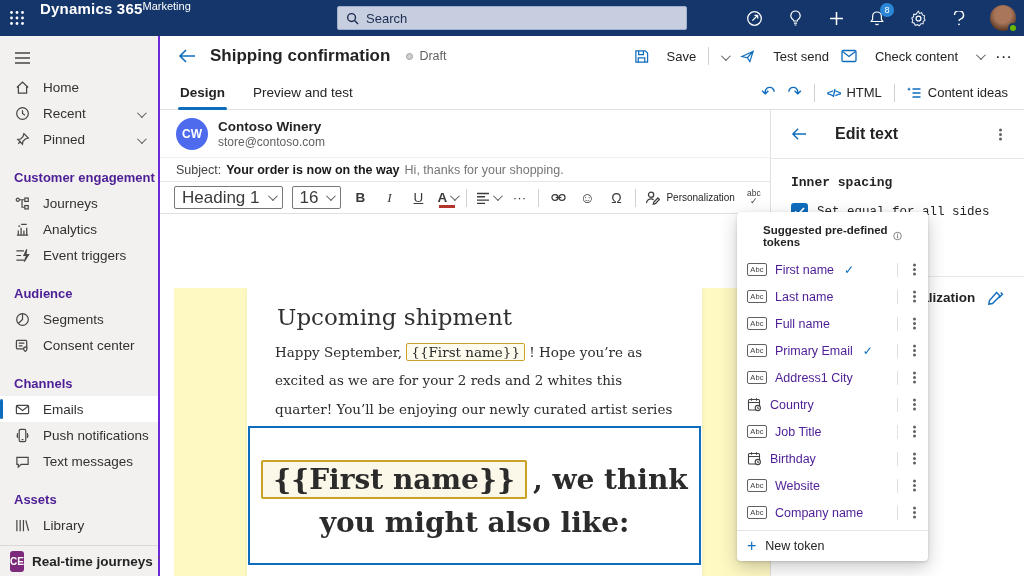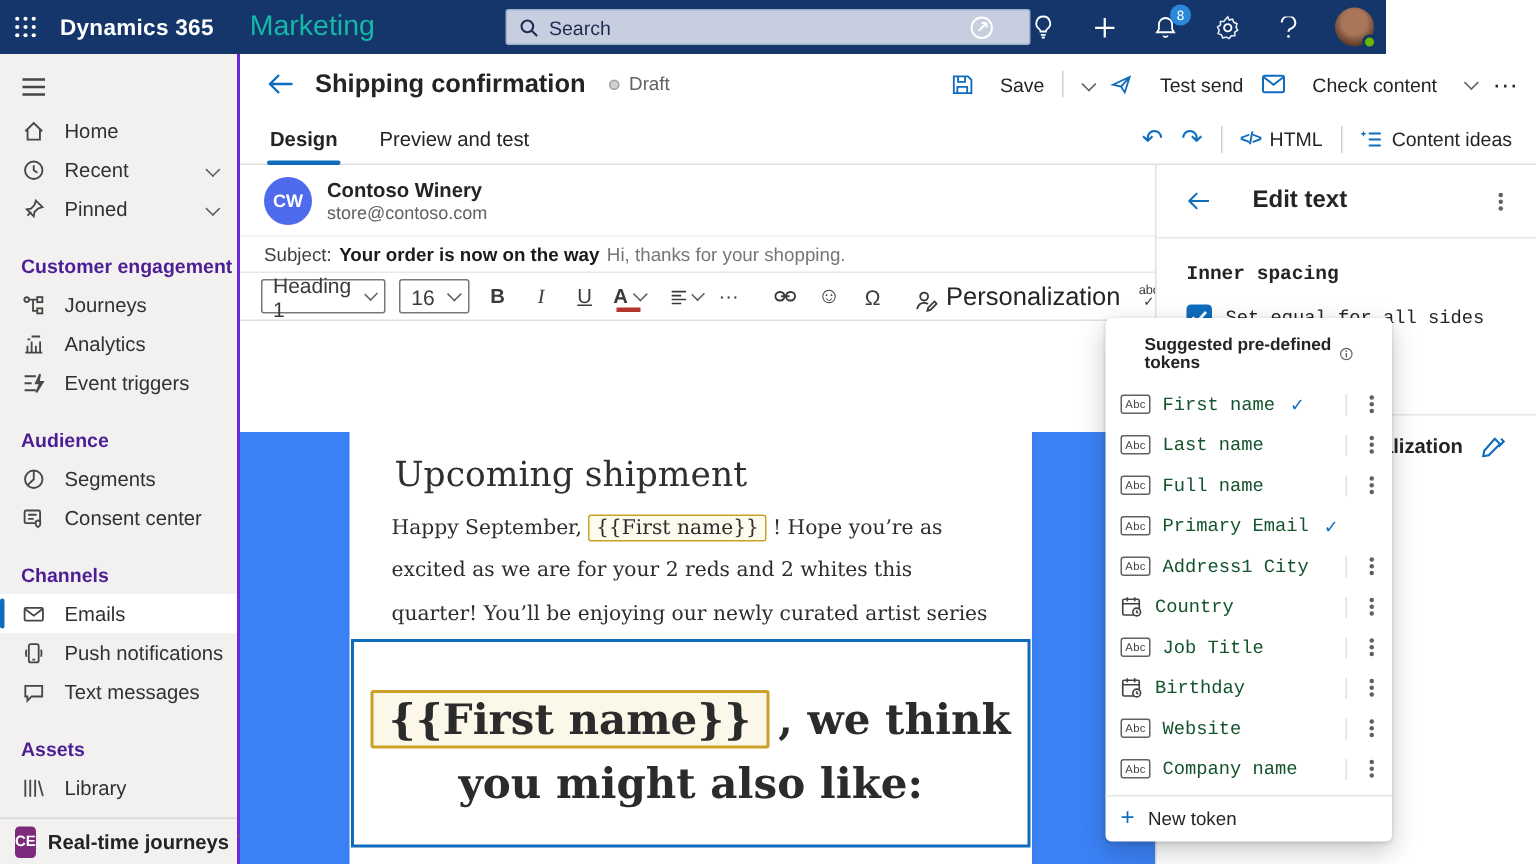--- a/index.html
+++ b/index.html
@@ -2,24 +2,24 @@
 <html><head>
 <meta charset="utf-8">
 <style>
   * { margin:0; padding:0; box-sizing:border-box; }
   html,body { width:1024px; height:576px; overflow:hidden; }
   body { font-family:"Liberation Sans", sans-serif; font-size:13px; color:#242424; background:#fff; }
   #app { position:relative; width:1024px; height:576px; overflow:hidden; }
   svg { display:block; }
 
   
-  .topbar { position:absolute; left:0; top:0; width:924px; height:36px; background:#15366b; display:flex; align-items:center; color:#fff; }
+  .topbar { position:absolute; left:0; top:0; width:1024px; height:36px; background:#15366b; display:flex; color:#fff; }
   .waffle { width:34px; height:36px; display:flex; align-items:center; justify-content:center; cursor:pointer; }
   .tb-app { font-size:15px; font-weight:bold; margin-left:6px; letter-spacing:.2px; }
-  .tb-area { font-size:19px; margin-left:24px; color:#14b8a6; }
+  .tb-area { font-size:11px; color:#ffffff; }
   .tb-search { position:absolute; left:337px; top:6px; width:350px; height:24px; background:#c6cedf; border:1px solid #9fb0cd; border-radius:2px; display:flex; align-items:center; padding:0 8px; gap:7px; color:#1c2c50; }
   .tb-search span { font-size:13px; }
   .tb-icons { position:absolute; right:8px; top:0; height:36px; display:flex; align-items:center; gap:21px; }
   .tb-ic { width:20px; height:20px; display:flex; align-items:center; justify-content:center; position:relative; cursor:pointer; color:#fff; }
   .bell-badge { position:absolute; top:-5px; right:-7px; min-width:14px; height:14px; border-radius:7px; background:#2b88d8; color:#fff; font-size:9px; display:flex; align-items:center; justify-content:center; padding:0 3px; }
   .avatar { width:26px; height:26px; border-radius:50%; background:radial-gradient(circle at 50% 38%, #a9765a 0 40%, #5b3a28 75%); position:relative; cursor:pointer; }
   .presence { position:absolute; right:-2px; bottom:-2px; width:10px; height:10px; border-radius:50%; background:#6bb700; border:2px solid #15366b; }
 
   
   .sidebar { position:absolute; left:0; top:36px; width:160px; bottom:0; background:#f2f1f0; border-right:2px solid #6d28d9; }
@@ -69,45 +69,45 @@
   .sender-row { height:48px; display:flex; align-items:center; padding-left:16px; gap:10px; border-bottom:1px solid #f0f0f0; }
   .cw-avatar { width:32px; height:32px; border-radius:50%; background:#4f6bed; color:#fff; font-size:12px; font-weight:bold; display:flex; align-items:center; justify-content:center; }
   .sender-name { font-size:13.5px; font-weight:bold; color:#242424; }
   .sender-email { font-size:12px; color:#616161; margin-top:1px; }
   .subject-row { height:24px; display:flex; align-items:center; padding-left:16px; gap:5px; border-bottom:1px solid #e8e8e8; font-size:12.5px; white-space:nowrap; overflow:hidden; }
   .subject-row .s-label { color:#424242; }
   .subject-row .s-bold { font-weight:bold; color:#1b1a19; }
   .subject-row .s-preview { color:#767676; }
 
   .fmt-toolbar { height:32px; display:flex; align-items:center; padding-left:14px; gap:9px; border-bottom:1px solid #e0e0e0; color:#3b3a39; }
-  .select-box { height:23px; border:1px solid #7a7874; border-radius:2px; display:flex; align-items:center; padding:0 7px; gap:8px; font-size:14px; cursor:pointer; background:#fff; }
+  .select-box { height:23px; border:1px solid #7a7874; border-radius:2px; display:flex; align-items:center; padding:0 7px; gap:8px; font-size:17px; cursor:pointer; background:#fff; }
   .fmt-btn { min-width:20px; height:24px; display:flex; align-items:center; justify-content:center; cursor:pointer; font-size:13.5px; gap:3px; }
   .b-bold { font-weight:bold; }
   .b-italic { font-style:italic; font-family:"Liberation Serif", serif; }
   .b-under { text-decoration:underline; }
   .b-color { position:relative; font-weight:bold; }
   .b-color .bar { position:absolute; left:2px; right:2px; bottom:2px; height:3px; background:#b3352c; }
-  .pers-btn { display:flex; align-items:flex-end; gap:6px; font-size:17px; cursor:pointer; color:#242424; }
-
-  
-  .canvas { position:absolute; left:0; top:178px; width:610px; bottom:0; background:#3b82f6; overflow:hidden; }
+  .pers-btn { display:flex; align-items:center; gap:6px; font-size:10px; cursor:pointer; color:#242424; }
+
+  
+  .canvas { position:absolute; left:14px; top:178px; width:610px; bottom:0; background:#fef9c3; overflow:hidden; }
   .page { position:absolute; left:73px; top:0; width:455px; height:400px; background:#fff; box-shadow:0 0 5px rgba(0,0,0,.06); }
   .page h1 { font-family:"DejaVu Serif","Liberation Serif",serif; font-weight:500; font-size:23px; color:#2f2f2f; margin:16px 30px 8px; }
   .page p { font-family:"DejaVu Serif","Liberation Serif",serif; font-size:13.5px; line-height:2.1; color:#2c2c2c; margin:0 28px; }
   .tok { border:1.5px solid #c9a227; background:#fdfaee; border-radius:2px; padding:0 4px; white-space:nowrap; }
   .page-divider { border:none; border-top:1px solid #c9c9c9; margin:15px 30px 0; }
   .sel-block { position:absolute; left:1px; right:1px; top:138px; height:139px; background:#fff; border:2px solid #0f6cbd; text-align:center; font-family:"DejaVu Serif","Liberation Serif",serif; font-weight:bold; font-size:28px; color:#2b2b2b; padding-top:30px; line-height:1.55; }
   .tok-big { border:2px solid #c9a227; background:#fbf7e9; border-radius:2px; padding:1px 10px; margin-right:6px; }
 
   
   .dropdown { position:absolute; left:577px; top:176px; width:191px; background:#fff; border-radius:4px; box-shadow:0 6px 18px rgba(0,0,0,.22), 0 1px 3px rgba(0,0,0,.15); z-index:40; padding-top:12px; }
   .dd-title { display:flex; align-items:center; gap:5px; padding:0 26px 8px; font-size:11.5px; font-weight:bold; color:#242424; }
   .tk-row { height:27px; display:flex; align-items:center; padding:0 6px 0 10px; gap:8px; cursor:pointer; }
   .abc { width:20px; height:13px; border:1px solid #616161; border-radius:2px; font-size:7.5px; color:#424242; display:flex; align-items:center; justify-content:center; flex:none; letter-spacing:.2px; }
-  .tk-label { font-size:12.5px; color:#14532d; white-space:nowrap;font-family:Liberation Mono, monospace; }
+  .tk-label { font-size:12.5px; color:#4c1d95; white-space:nowrap; }
   .tk-check { color:#0f6cbd; font-size:12px; margin-left:2px; }
   .tk-spacer { flex:1; }
   .tk-sep { width:1px; height:14px; background:#e0e0e0; }
   .vdots { width:3px; height:3px; border-radius:50%; background:#616161; box-shadow:0 -4.5px 0 #616161, 0 4.5px 0 #616161; margin:0 6px 0 7px; cursor:pointer; }
   .dd-new { border-top:1px solid #e5e5e5; margin-top:4px; height:31px; display:flex; align-items:center; gap:9px; padding-left:10px; cursor:pointer; }
   .dd-new .plus { color:#0f6cbd; font-size:16px; font-weight:400; }
   .dd-new .lbl { font-size:12.5px; color:#242424; }
 
   
   .rpanel { position:absolute; left:610px; top:74px; right:0; bottom:0; background:#fff; border-left:1px solid #e0e0e0; }

